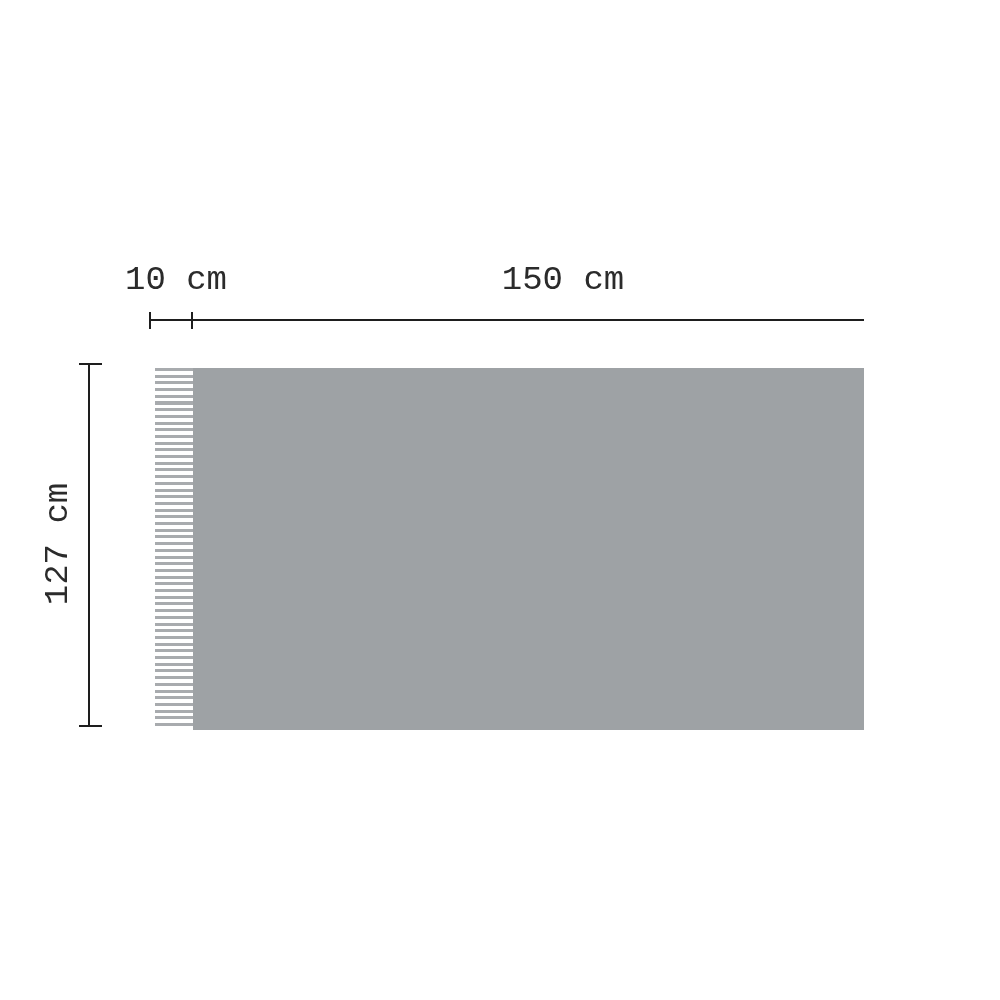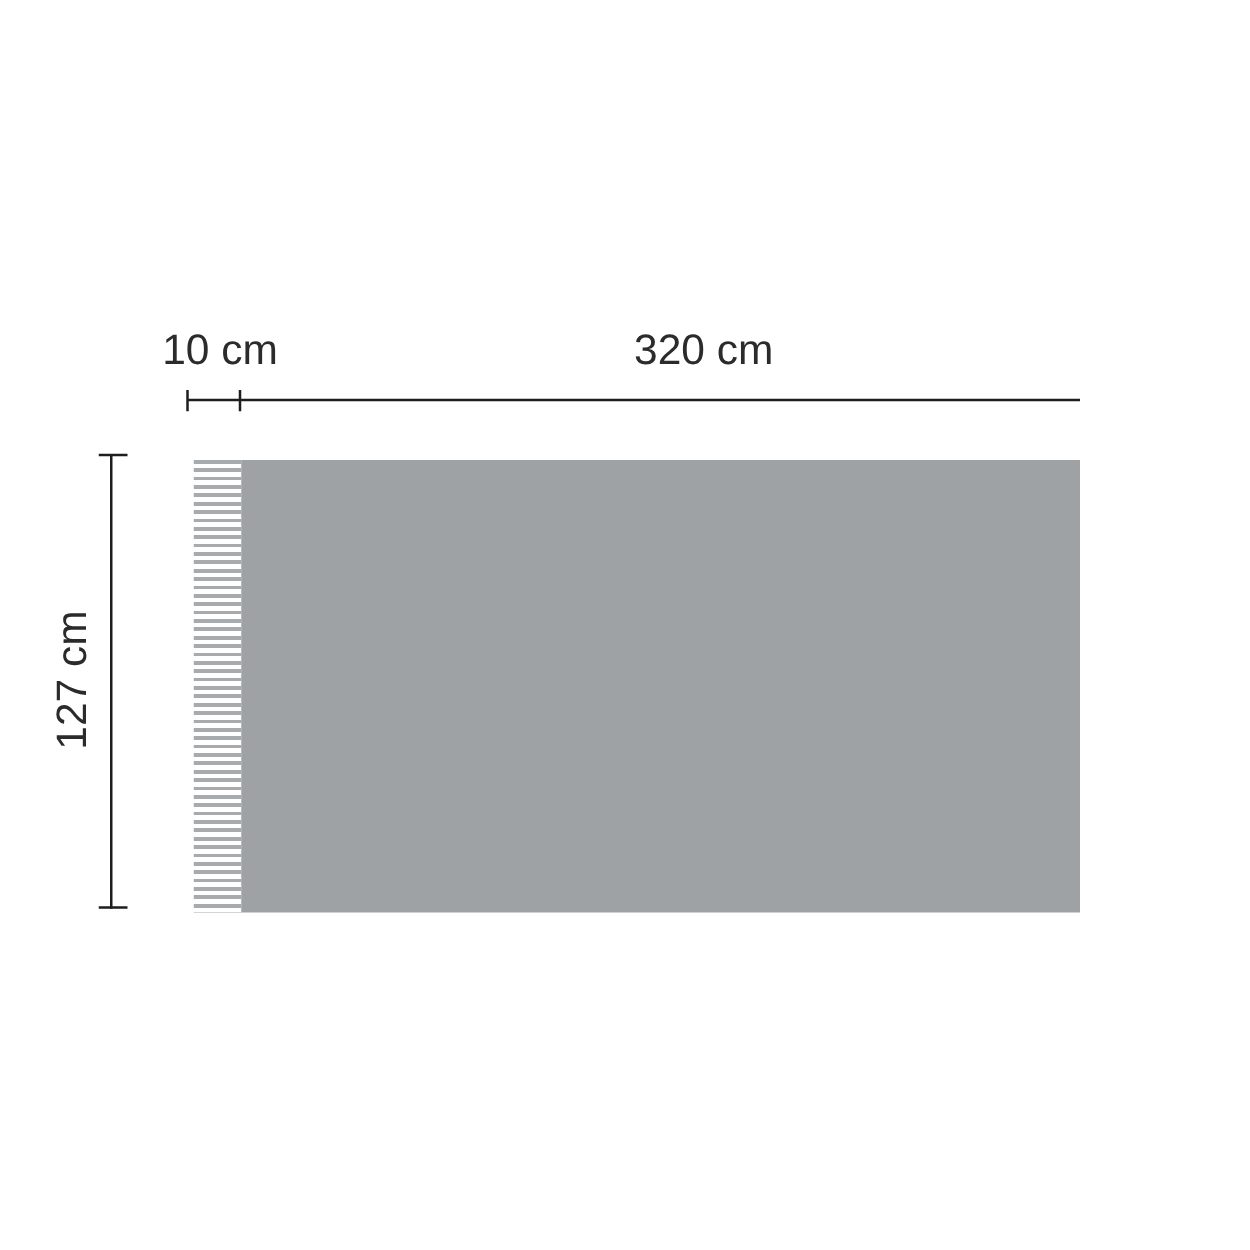--- a/index.html
+++ b/index.html
@@ -6,21 +6,21 @@
     margin: 0;
     padding: 0;
     background: #ffffff;
   }
   .canvas {
     position: relative;
     width: 864px;
     height: 1000px;
     background: #ffffff;
     overflow: hidden;
-    font-family: Liberation Sans, sans-serif;
+    font-family: Liberation Mono, monospace;
   }
   .dim-label {
     position: absolute;
     font-size: 34px;
     font-weight: 500;
     color: #2b2b2b;
     white-space: nowrap;
     line-height: 1;
   }
   .label-h {
@@ -70,21 +70,21 @@
   .v-tick-top    { top: 363px; }
   .v-tick-bottom { top: 725px; }
 </style>
 </head>
 <body>
 
 <div class="canvas">
 
   <div class="dim-label label-h" style="left:176px; top:263px;">10 cm</div>
 
-  <div class="dim-label label-h" style="left:563px; top:263px;">320 cm</div>
+  <div class="dim-label label-h" style="left:563px; top:263px;">150 cm</div>
 
   <div class="dim-label label-v" style="left:58px; top:544px;">127 cm</div>
 
   <div class="dim-line h-line"></div>
   <div class="dim-line h-tick h-tick-left"></div>
   <div class="dim-line h-tick h-tick-mid"></div>
   <div class="dim-line h-tick h-tick-right"></div>
 
   <div class="dim-line v-line"></div>
   <div class="dim-line v-tick v-tick-top"></div>

